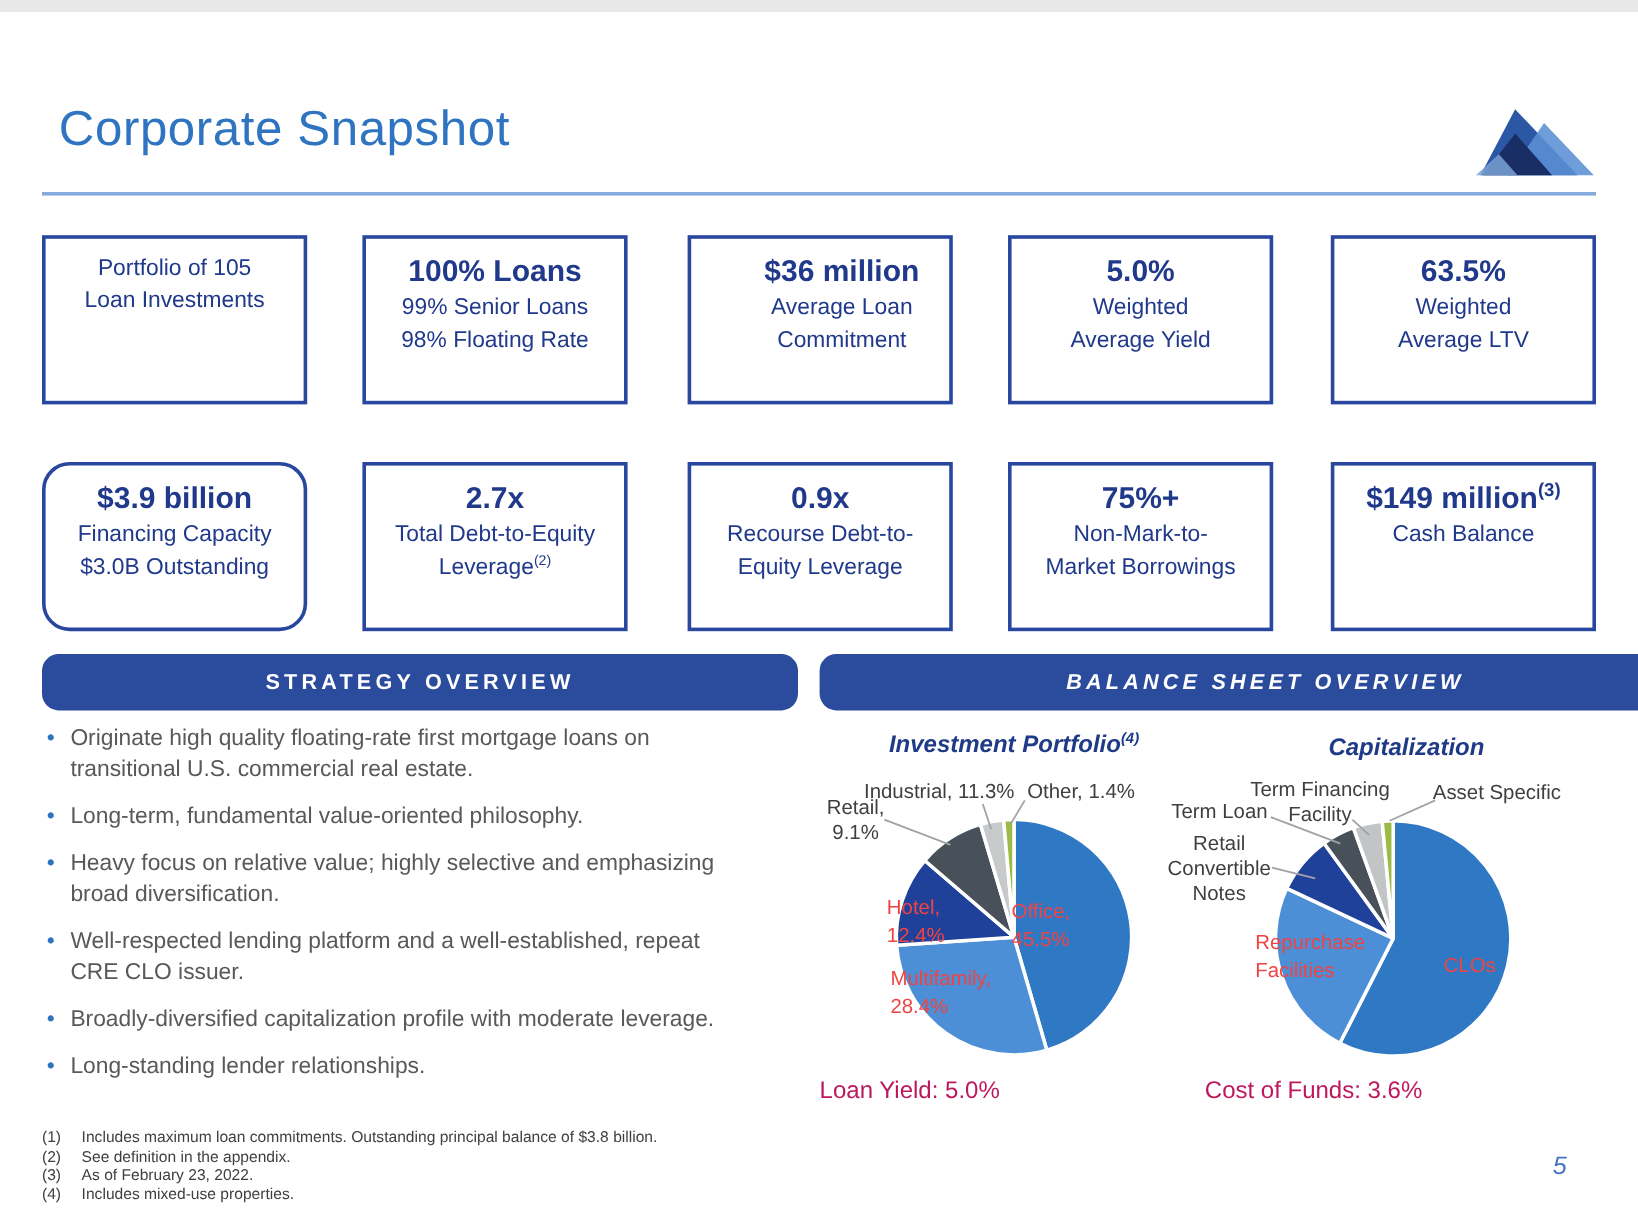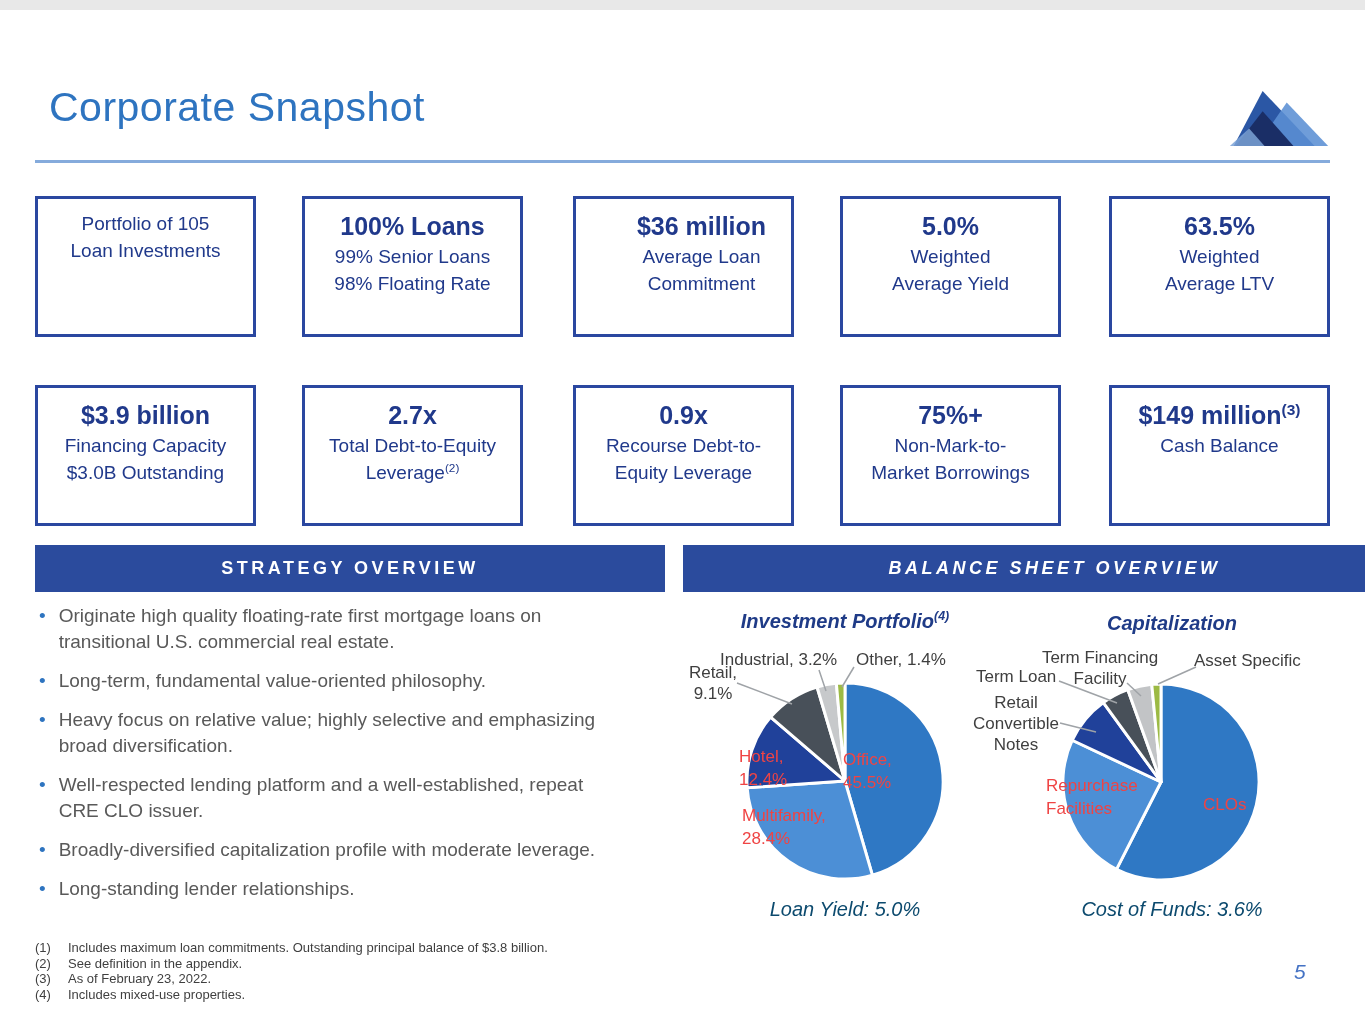--- a/index.html
+++ b/index.html
@@ -13,32 +13,32 @@
   .logo{left:1226px;top:68px;width:106px;height:80px;}
 
   .stat-box{border:3px solid #2A47A0;width:221px;height:141px;box-sizing:border-box;
             text-align:center;color:#20398B;padding-top:11px;}
   .stat-value{font-size:25px;font-weight:bold;line-height:33px;}
   .stat-line{font-size:19px;line-height:27px;}
   sup.fnref{font-size:62%;vertical-align:super;line-height:0;}
 
   .section-bar{background:#2B4B9D;color:#ffffff;display:flex;align-items:center;
                justify-content:center;font-size:18px;font-weight:bold;
-               letter-spacing:3.5px;height:47px;}
+               letter-spacing:3.5px;height:47px;border-radius:14px;}
 
   .bullets{left:37px;top:593px;width:640px;}
   .bullet{display:flex;margin-bottom:13px;color:#595959;font-size:19px;line-height:26px;}
   .bullet .dot{color:#2E74C0;margin:0 13px 0 2px;font-size:19px;}
   .bullet .blines div{white-space:nowrap;}
 
   .pie-title{font-size:20px;font-weight:bold;font-style:italic;color:#1F3B87;text-align:center;}
   .plabel{position:absolute;font-size:17px;color:#3F3F3F;line-height:21px;white-space:nowrap;}
   .plabel.center{text-align:center;}
   .plabel.inside{color:#ef4444;font-size:17px;text-align:left;line-height:23px;font-weight:normal;}
-  .pie-caption{position:absolute;font-style:italic;color:#0c4a6e;font-size:20px;text-align:center;}
+  .pie-caption{position:absolute;color:#be185d;font-size:20px;text-align:left;}
 
   .leader-overlay{left:0;top:0;width:1365px;height:1024px;pointer-events:none;}
 
   .footnotes{left:35px;top:930px;font-size:13px;color:#3F3F3F;line-height:15.5px;}
   .fn-row{display:flex;}
   .fn-num{width:33px;flex:0 0 33px;}
 
   .page-number{left:1294px;top:950px;font-size:21px;color:#4472C4;font-style:italic;}
 </style>
 </head>
@@ -73,21 +73,21 @@
     <div class="stat-value">5.0%</div>
     <div class="stat-line">Weighted</div>
     <div class="stat-line">Average Yield</div>
   </div>
   <div class="abs stat-box" style="left:1109px;top:186px;">
     <div class="stat-value">63.5%</div>
     <div class="stat-line">Weighted</div>
     <div class="stat-line">Average LTV</div>
   </div>
 
-  <div class="abs stat-box" style="left:35px;top:375px;">
+  <div class="abs stat-box" style="left:35px;top:375px;border-radius:23px;">
     <div class="stat-value">$3.9 billion</div>
     <div class="stat-line">Financing Capacity</div>
     <div class="stat-line">$3.0B Outstanding</div>
   </div>
   <div class="abs stat-box" style="left:302px;top:375px;">
     <div class="stat-value">2.7x</div>
     <div class="stat-line">Total Debt-to-Equity</div>
     <div class="stat-line"><span>Leverage</span><sup class="fnref">(2)</sup></div>
   </div>
   <div class="abs stat-box" style="left:573px;top:375px;">
@@ -159,21 +159,21 @@
   </div>
   <svg class="abs" style="left:744px;top:670px;width:202px;height:202px;" viewBox="0 0 206 206">
       <path d="M103,103 L103.00,3.00 A100,100 0 0 1 130.90,199.03 Z" fill="#2F78C4" stroke="#ffffff" stroke-width="3" stroke-linejoin="round"></path>
       <path d="M103,103 L130.90,199.03 A100,100 0 0 1 3.24,109.91 Z" fill="#4C8FD6" stroke="#ffffff" stroke-width="3" stroke-linejoin="round"></path>
       <path d="M103,103 L3.24,109.91 A100,100 0 0 1 27.16,37.82 Z" fill="#20419A" stroke="#ffffff" stroke-width="3" stroke-linejoin="round"></path>
       <path d="M103,103 L27.16,37.82 A100,100 0 0 1 74.50,7.15 Z" fill="#485059" stroke="#ffffff" stroke-width="3" stroke-linejoin="round"></path>
       <path d="M103,103 L74.50,7.15 A100,100 0 0 1 94.21,3.39 Z" fill="#C7C9CB" stroke="#ffffff" stroke-width="3" stroke-linejoin="round"></path>
       <path d="M103,103 L94.21,3.39 A100,100 0 0 1 103.00,3.00 Z" fill="#9CBA44" stroke="#ffffff" stroke-width="3" stroke-linejoin="round"></path>
     </svg>
 
-  <div class="plabel" style="left:720px;top:639px;">Industrial, 3.2%</div>
+  <div class="plabel" style="left:720px;top:639px;">Industrial, 11.3%</div>
   <div class="plabel" style="left:856px;top:639px;">Other, 1.4%</div>
   <div class="plabel center" style="left:686px;top:652px;width:54px;">
     <div>Retail,</div>
     <div>9.1%</div>
   </div>
   <div class="plabel inside" style="left:739px;top:735px;width:74px;">
     <div>Hotel,</div>
     <div>12.4%</div>
   </div>
   <div class="plabel inside" style="left:843px;top:738px;width:84px;">

